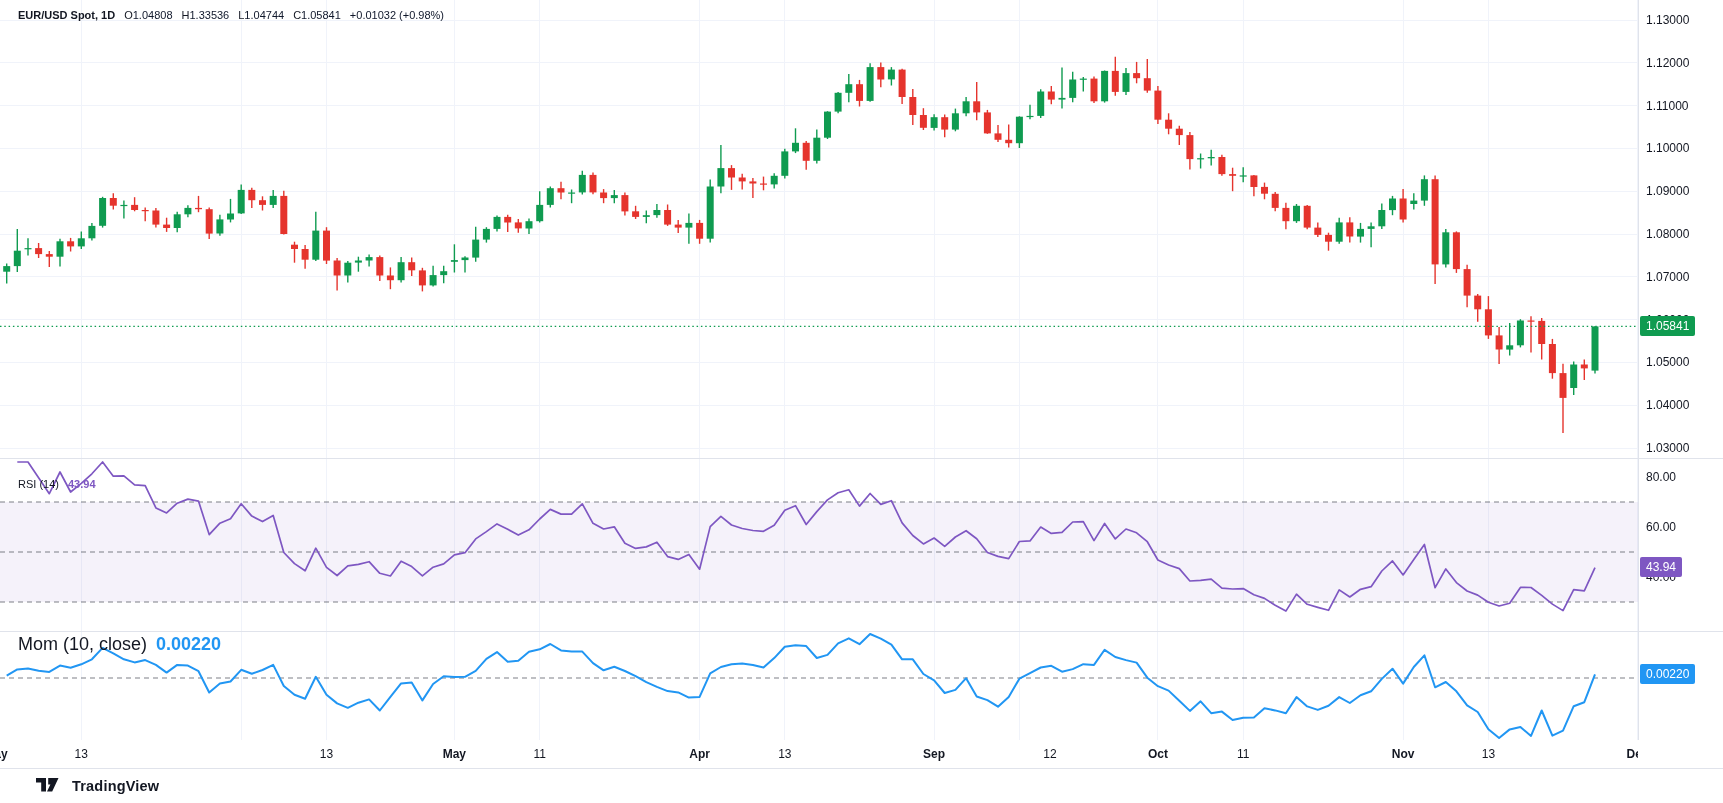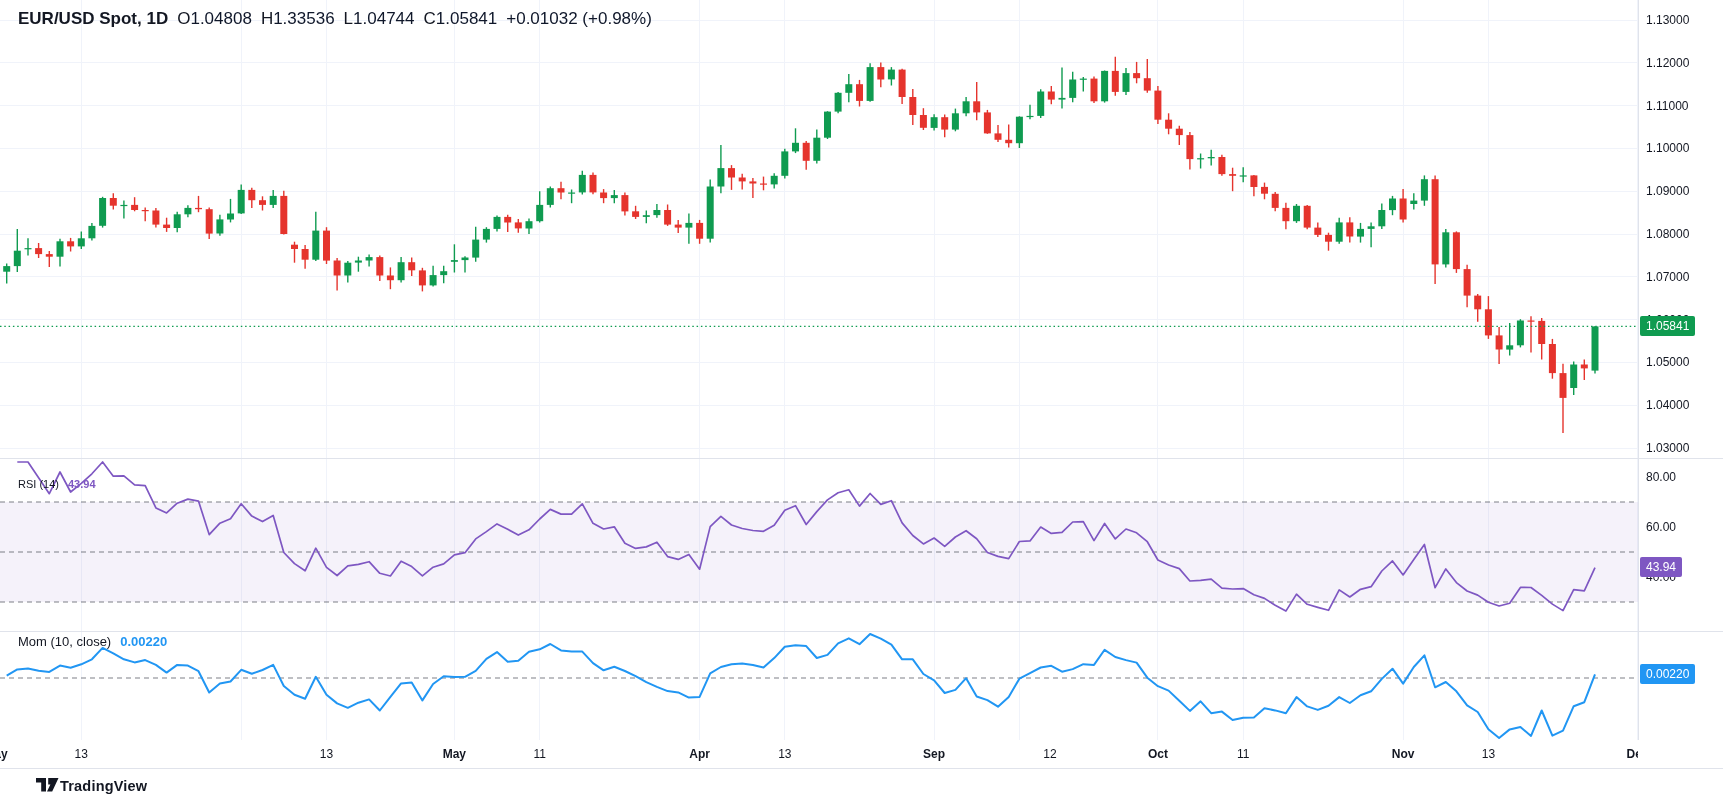--- a/index.html
+++ b/index.html
@@ -1,37 +1,37 @@
 <!DOCTYPE html>
 <html><head>
 <meta charset="utf-8">
 <style>
   html,body{margin:0;padding:0;background:#fff;}
   #app{position:relative;width:1723px;height:803px;background:#fff;overflow:hidden;
        font-family:"Liberation Sans",sans-serif;color:#131722;}
   #chart{position:absolute;left:0;top:0;display:block;}
-  .legend{position:absolute;left:18px;font-size:17px;white-space:nowrap;z-index:5;
+  .legend{position:absolute;left:18px;font-size:11px;white-space:nowrap;z-index:5;
           display:flex;align-items:center;gap:9px;}
   .legend .t{font-weight:700;color:#131722;}
   .legend .pair{color:#131722;}
   .legend .g{color:#0f172a;}
   .legend .purple{color:#7e57c2;font-weight:600;}
   .legend .blue{color:#2196f3;font-weight:600;}
   #main-legend{top:9px;}
   #rsi-legend{top:478px;font-size:11px;}
-  #mom-legend{top:634px;font-size:13px;}
+  #mom-legend{top:634px;font-size:18px;}
   .badge{position:absolute;left:1640px;height:20px;line-height:20px;border-radius:2px;
          color:#fff;font-size:12px;padding:0 6px;z-index:6;}
   #time-axis{position:absolute;left:0;top:741px;width:1638px;height:27px;overflow:hidden;
              background:#fff;}
   #time-axis span{position:absolute;top:0;line-height:26px;font-size:12px;color:#131722;
                   transform:translateX(-50%);white-space:nowrap;}
   #time-axis span.m{font-weight:700;}
   #footer{position:absolute;left:0;top:768px;width:1723px;height:35px;border-top:1px solid #e0e3eb;
-          display:flex;align-items:center;padding-left:36px;box-sizing:border-box;gap:0;}
+          display:flex;align-items:center;padding-left:36px;box-sizing:border-box;gap:12px;}
   #footer .brand{font-size:14.5px;font-weight:600;color:#131722;letter-spacing:.2px;}
 </style>
 </head>
 <body>
 
 <div id="app">
 
   <svg id="chart" width="1723" height="740">
       <g shape-rendering="crispEdges">
         <line x1="0" y1="20.0" x2="1638" y2="20.0" stroke="#f0f3fa" stroke-width="1"></line>

